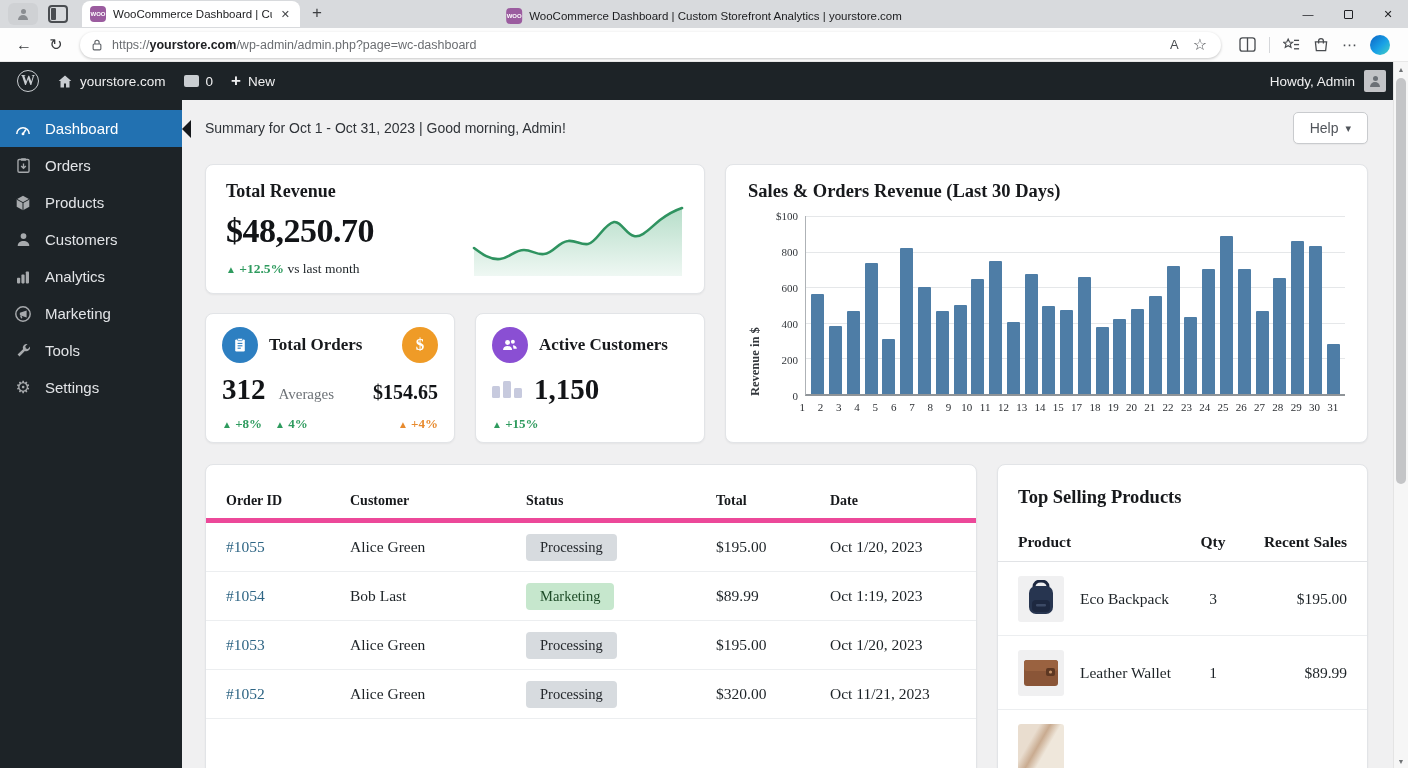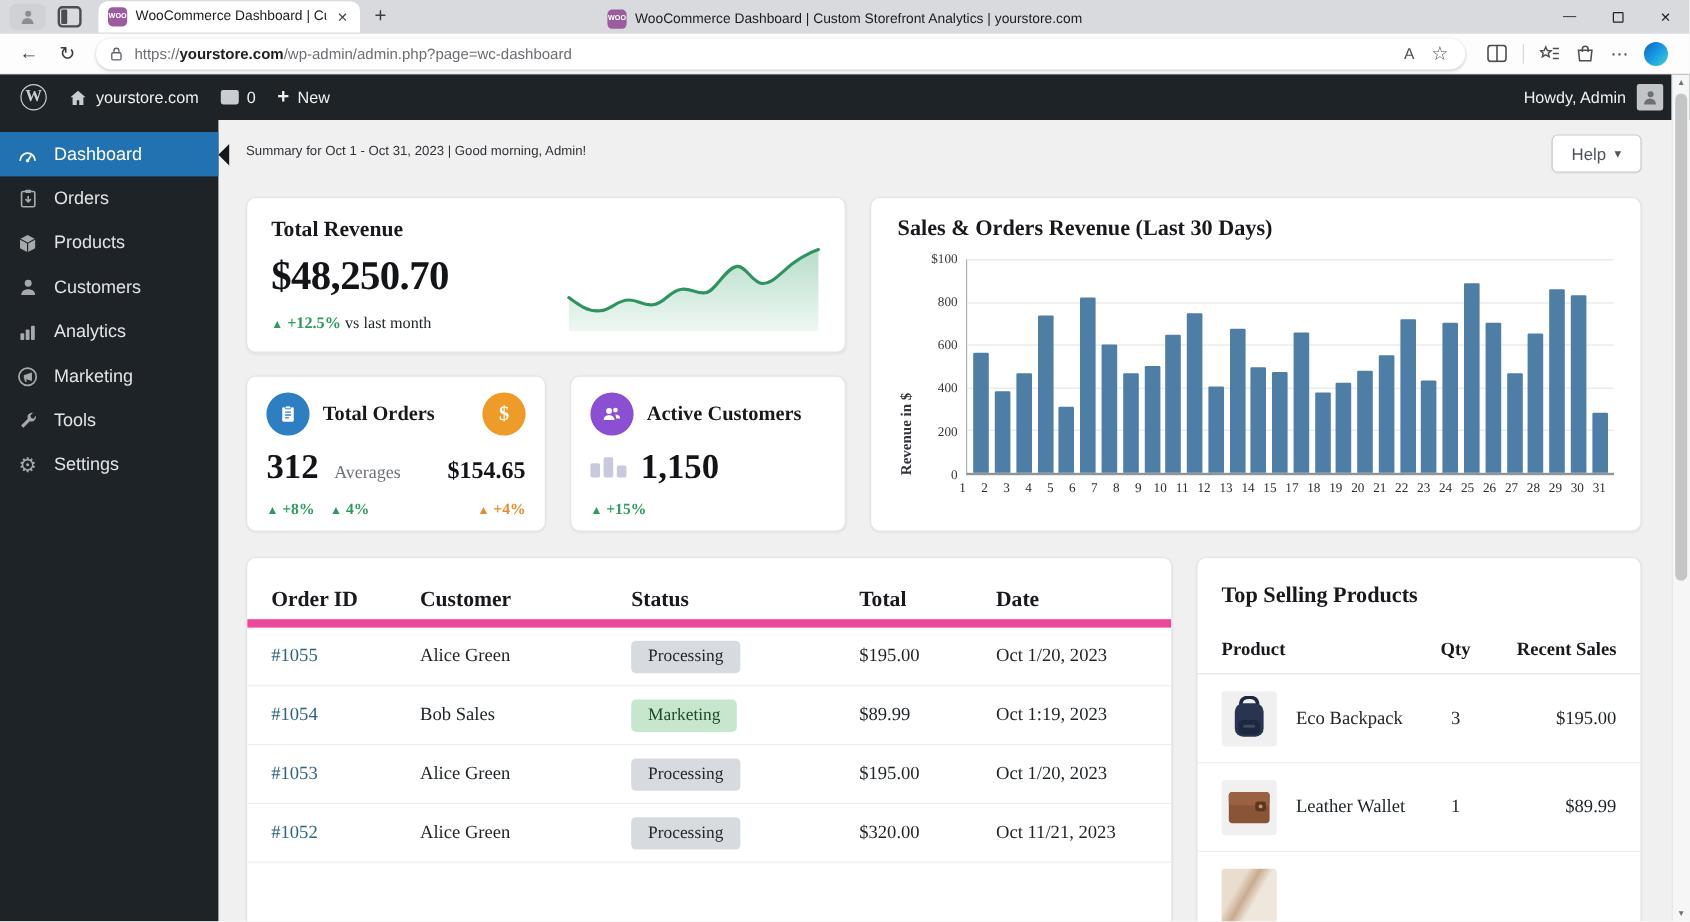--- a/index.html
+++ b/index.html
@@ -52,21 +52,21 @@
   .side-item { display:flex; align-items:center; gap:12px; height:37px; padding-left:13px; color:#e2e4e7; font-size:15px; position:relative; cursor:default; }
   .side-item .ic { width:20px; display:flex; justify-content:center; color:#a7aaad; }
   .side-item.active { background:#2271b1; color:#fff; }
   .side-item.active .ic { color:#fff; }
   .side-item.active:after { content:""; position:absolute; right:-9px; top:50%; transform:translateY(-50%); border:9px solid transparent; border-right:9px solid #16191c; border-left-width:0; }
   .gear-glyph { font-size:17px; line-height:1; }
 
   .content { flex:1; padding:12px 40px 0 23px; position:relative; }
   .content-head { display:flex; justify-content:space-between; align-items:flex-start; }
   .page-title { font-size:31px; font-weight:bold; color:#16181b; letter-spacing:.2px; }
-  .page-subtitle { font-size:11px; color:#2f3338; margin-top:8px; }
+  .page-subtitle { font-size:14px; color:#2f3338; margin-top:8px; }
   .help-btn { background:#fff; border:1px solid #c9cbce; border-radius:5px; padding:7px 16px; font-size:14px; color:#50545a; display:flex; gap:7px; align-items:center; box-shadow:0 1px 1px rgba(0,0,0,.04); }
 
   .row1 { display:flex; gap:20px; margin-top:20px; }
   .col-left { width:500px; flex:none; }
   .card { background:#fff; border:1px solid #e2e4e7; border-radius:8px; box-shadow:0 1px 2px rgba(0,0,0,.05);font-family:Liberation Serif, serif; }
 
   .revenue-card { height:130px; padding:16px 20px; display:flex; }
   .rev-left { width:250px; }
   .card-label { font-size:18px; font-weight:bold; color:#17191c; }
   .rev-value { font-size:34px; font-weight:bold; color:#121417; margin-top:10px; letter-spacing:-.5px; }
@@ -108,21 +108,21 @@
   .xlabels { display:flex; justify-content:space-around; margin-left:42px; padding:5px 3px 0; }
   .xlabels span { font-size:11px; color:#2c2f33; width:17px; text-align:center; }
 
   
   .row2 { display:flex; gap:20px; margin-top:21px; }
   .panel { padding:18px 0 0; height:340px; overflow:hidden; }
   .orders-panel { width:772px; flex:none; }
   .products-panel { flex:1; }
   .panel-title { font-size:18.5px; font-weight:bold; color:#17191c; padding:4px 20px 14px; }
   .ohead, .orow { display:grid; grid-template-columns:124px 176px 190px 114px 1fr; align-items:center; padding:0 20px; }
-  .ohead { height:40px; font-size:18px; font-weight:bold; color:#17191c; border-bottom:7px solid #ec4899; }
+  .ohead { height:40px; font-size:14px; font-weight:bold; color:#17191c; border-bottom:5px solid #ec4899; }
   .orow { height:49px; border-bottom:1px solid #eceef0; font-size:15.5px; color:#1d2327; }
   .oid { color:#2e6584; text-decoration:none; }
   .obadge { display:inline-block; justify-self:start; padding:5px 14px; border-radius:4px; font-size:14.5px; }
   .badge-processing { background:#d7dbdf; color:#24282c; }
   .badge-completed { background:#c6e7cd; color:#1e4c28; }
 
   .phead { display:grid; grid-template-columns:1fr 52px 108px; padding:0 20px; height:40px; align-items:center; font-size:15.5px; font-weight:bold; color:#17191c; border-bottom:1px solid #e1e3e6; }
   .phead .c { text-align:center; } .phead .r { text-align:right; }
   .prow { display:grid; grid-template-columns:62px 1fr 52px 108px; padding:0 20px; height:74px; align-items:center; border-bottom:1px solid #eceef0; font-size:15.5px; color:#1d2327; }
   .pimg { width:46px; height:46px; border-radius:3px; background:#f0f0f1; display:flex; align-items:center; justify-content:center; overflow:hidden; }
@@ -492,21 +492,21 @@
           </div>
           <div class="orow">
             <a class="oid" href="#">#1055</a>
             <span>Alice Green</span>
             <span class="obadge badge-processing">Processing</span>
             <span>$195.00</span>
             <span>Oct 1/20, 2023</span>
           </div>
           <div class="orow">
             <a class="oid" href="#">#1054</a>
-            <span>Bob Sales</span>
+            <span>Bob Last</span>
             <span class="obadge badge-completed">Marketing</span>
             <span>$89.99</span>
             <span>Oct 1:19, 2023</span>
           </div>
           <div class="orow">
             <a class="oid" href="#">#1053</a>
             <span>Alice Green</span>
             <span class="obadge badge-processing">Processing</span>
             <span>$195.00</span>
             <span>Oct 1/20, 2023</span>

